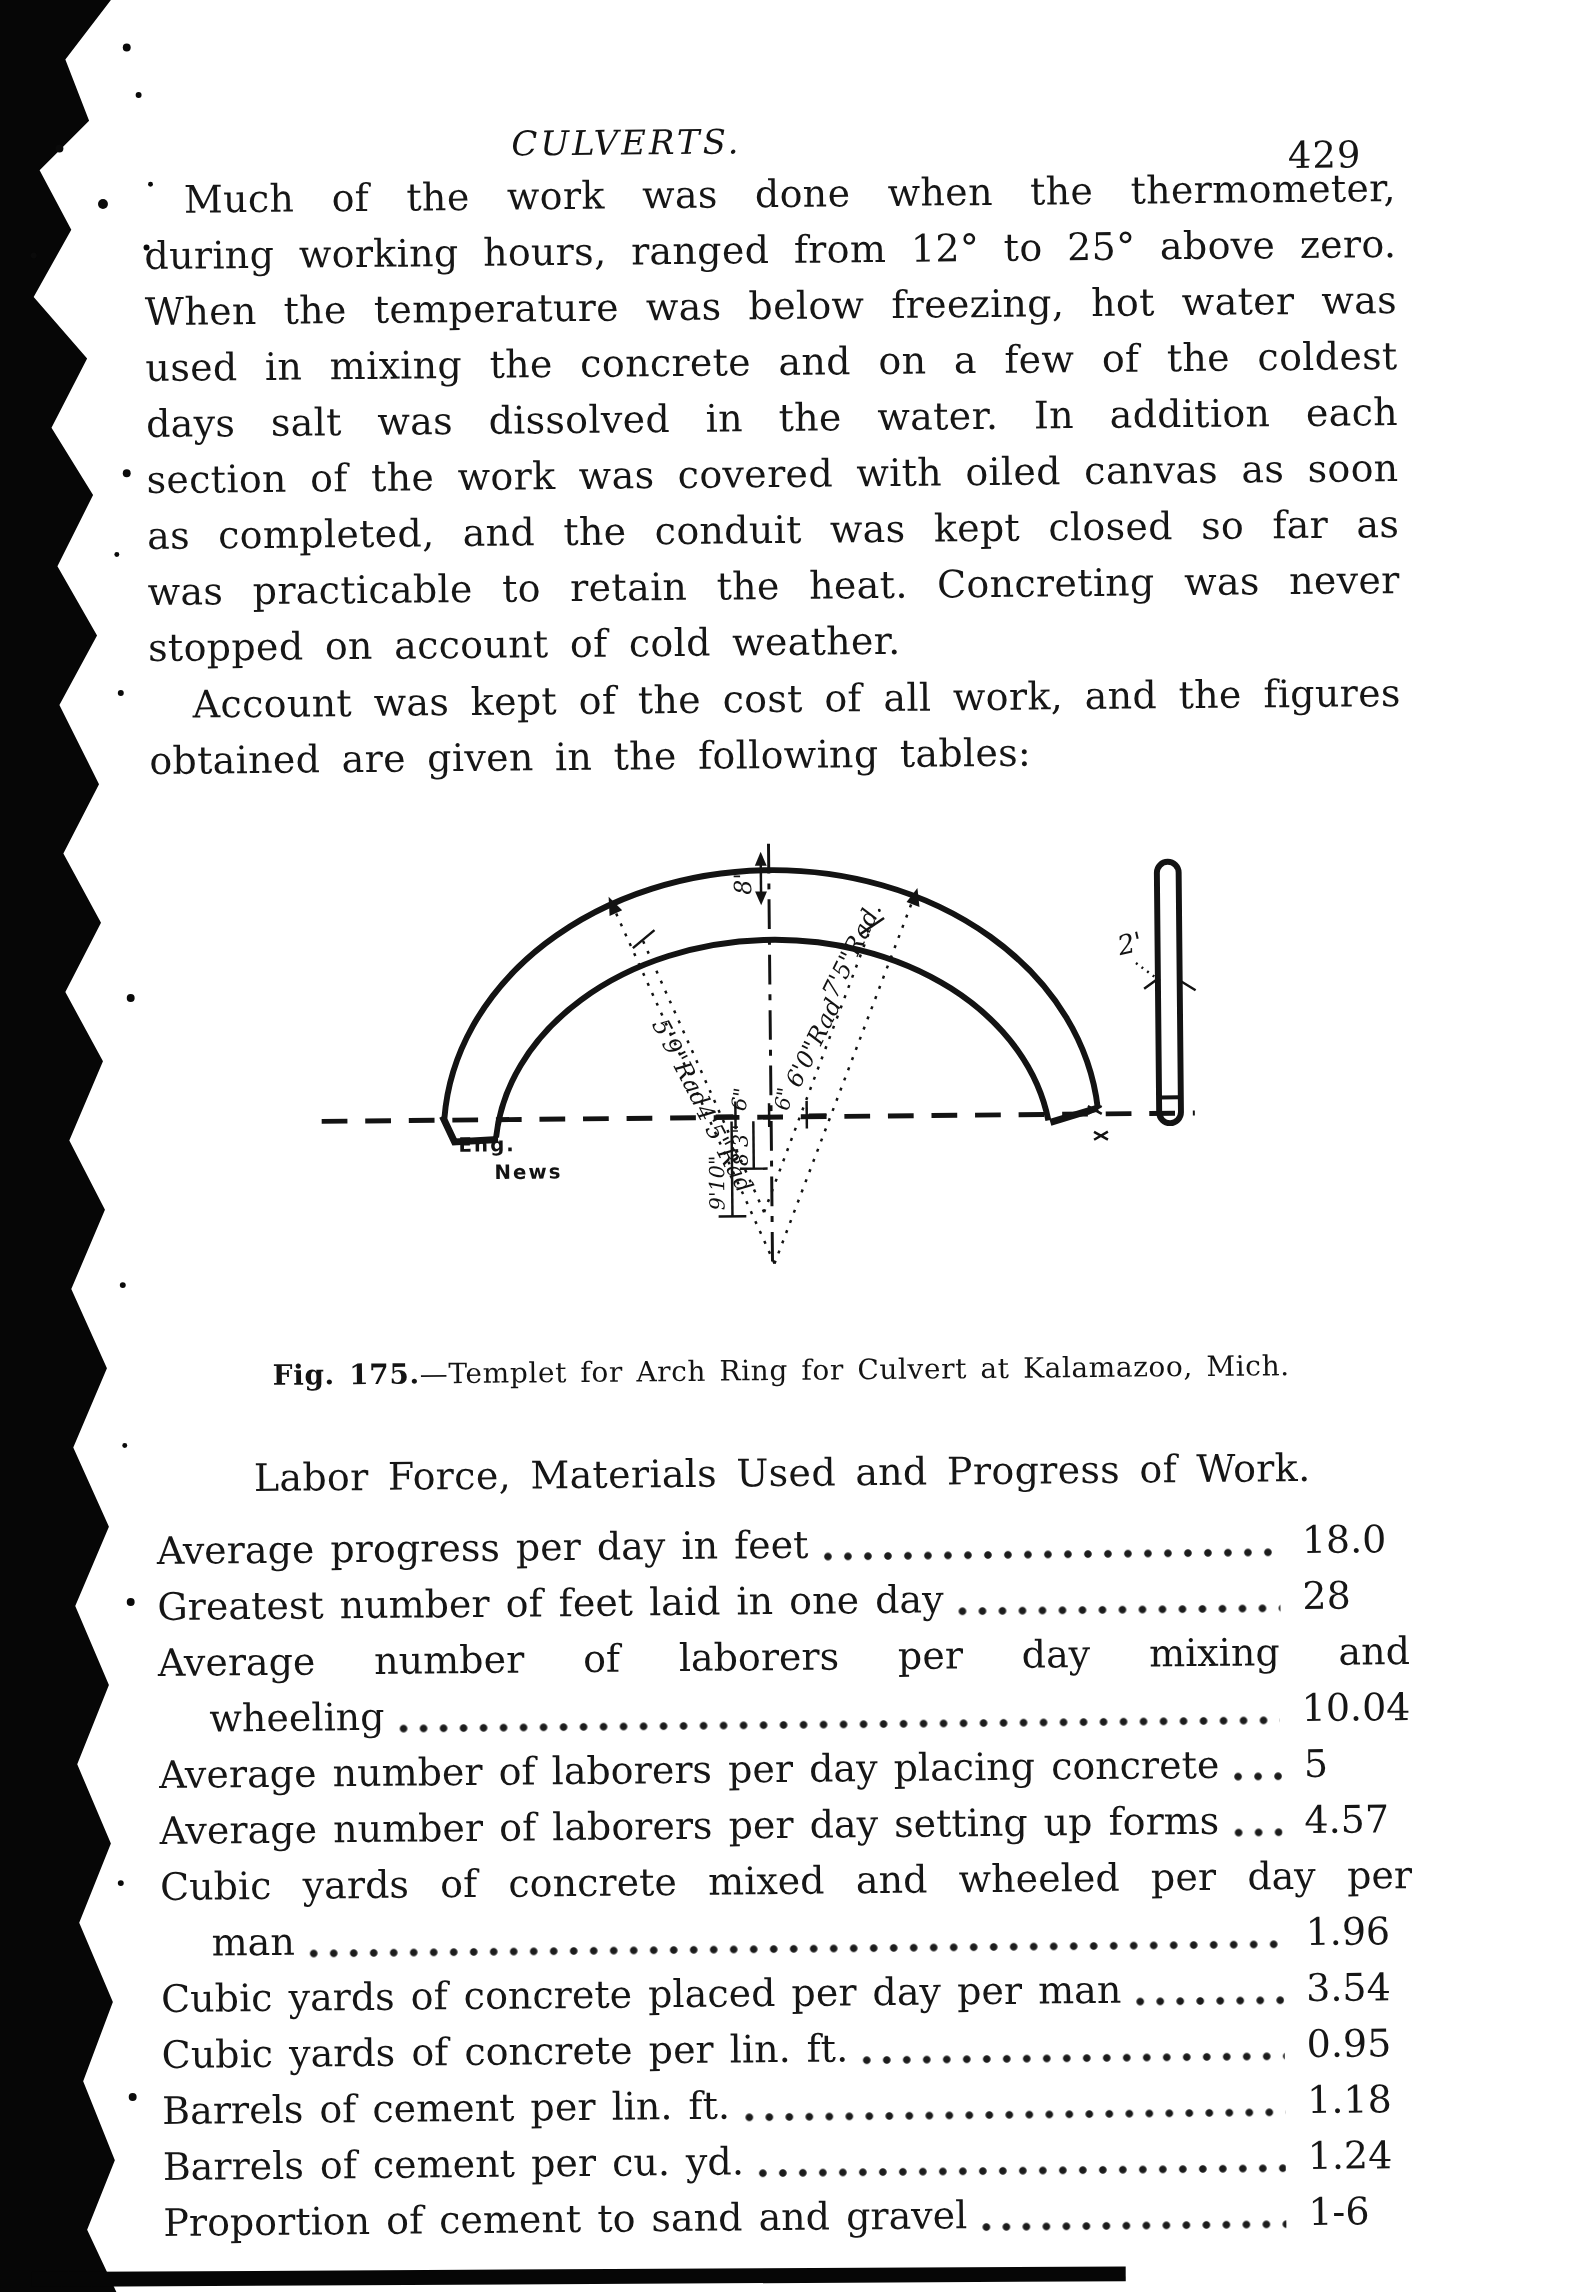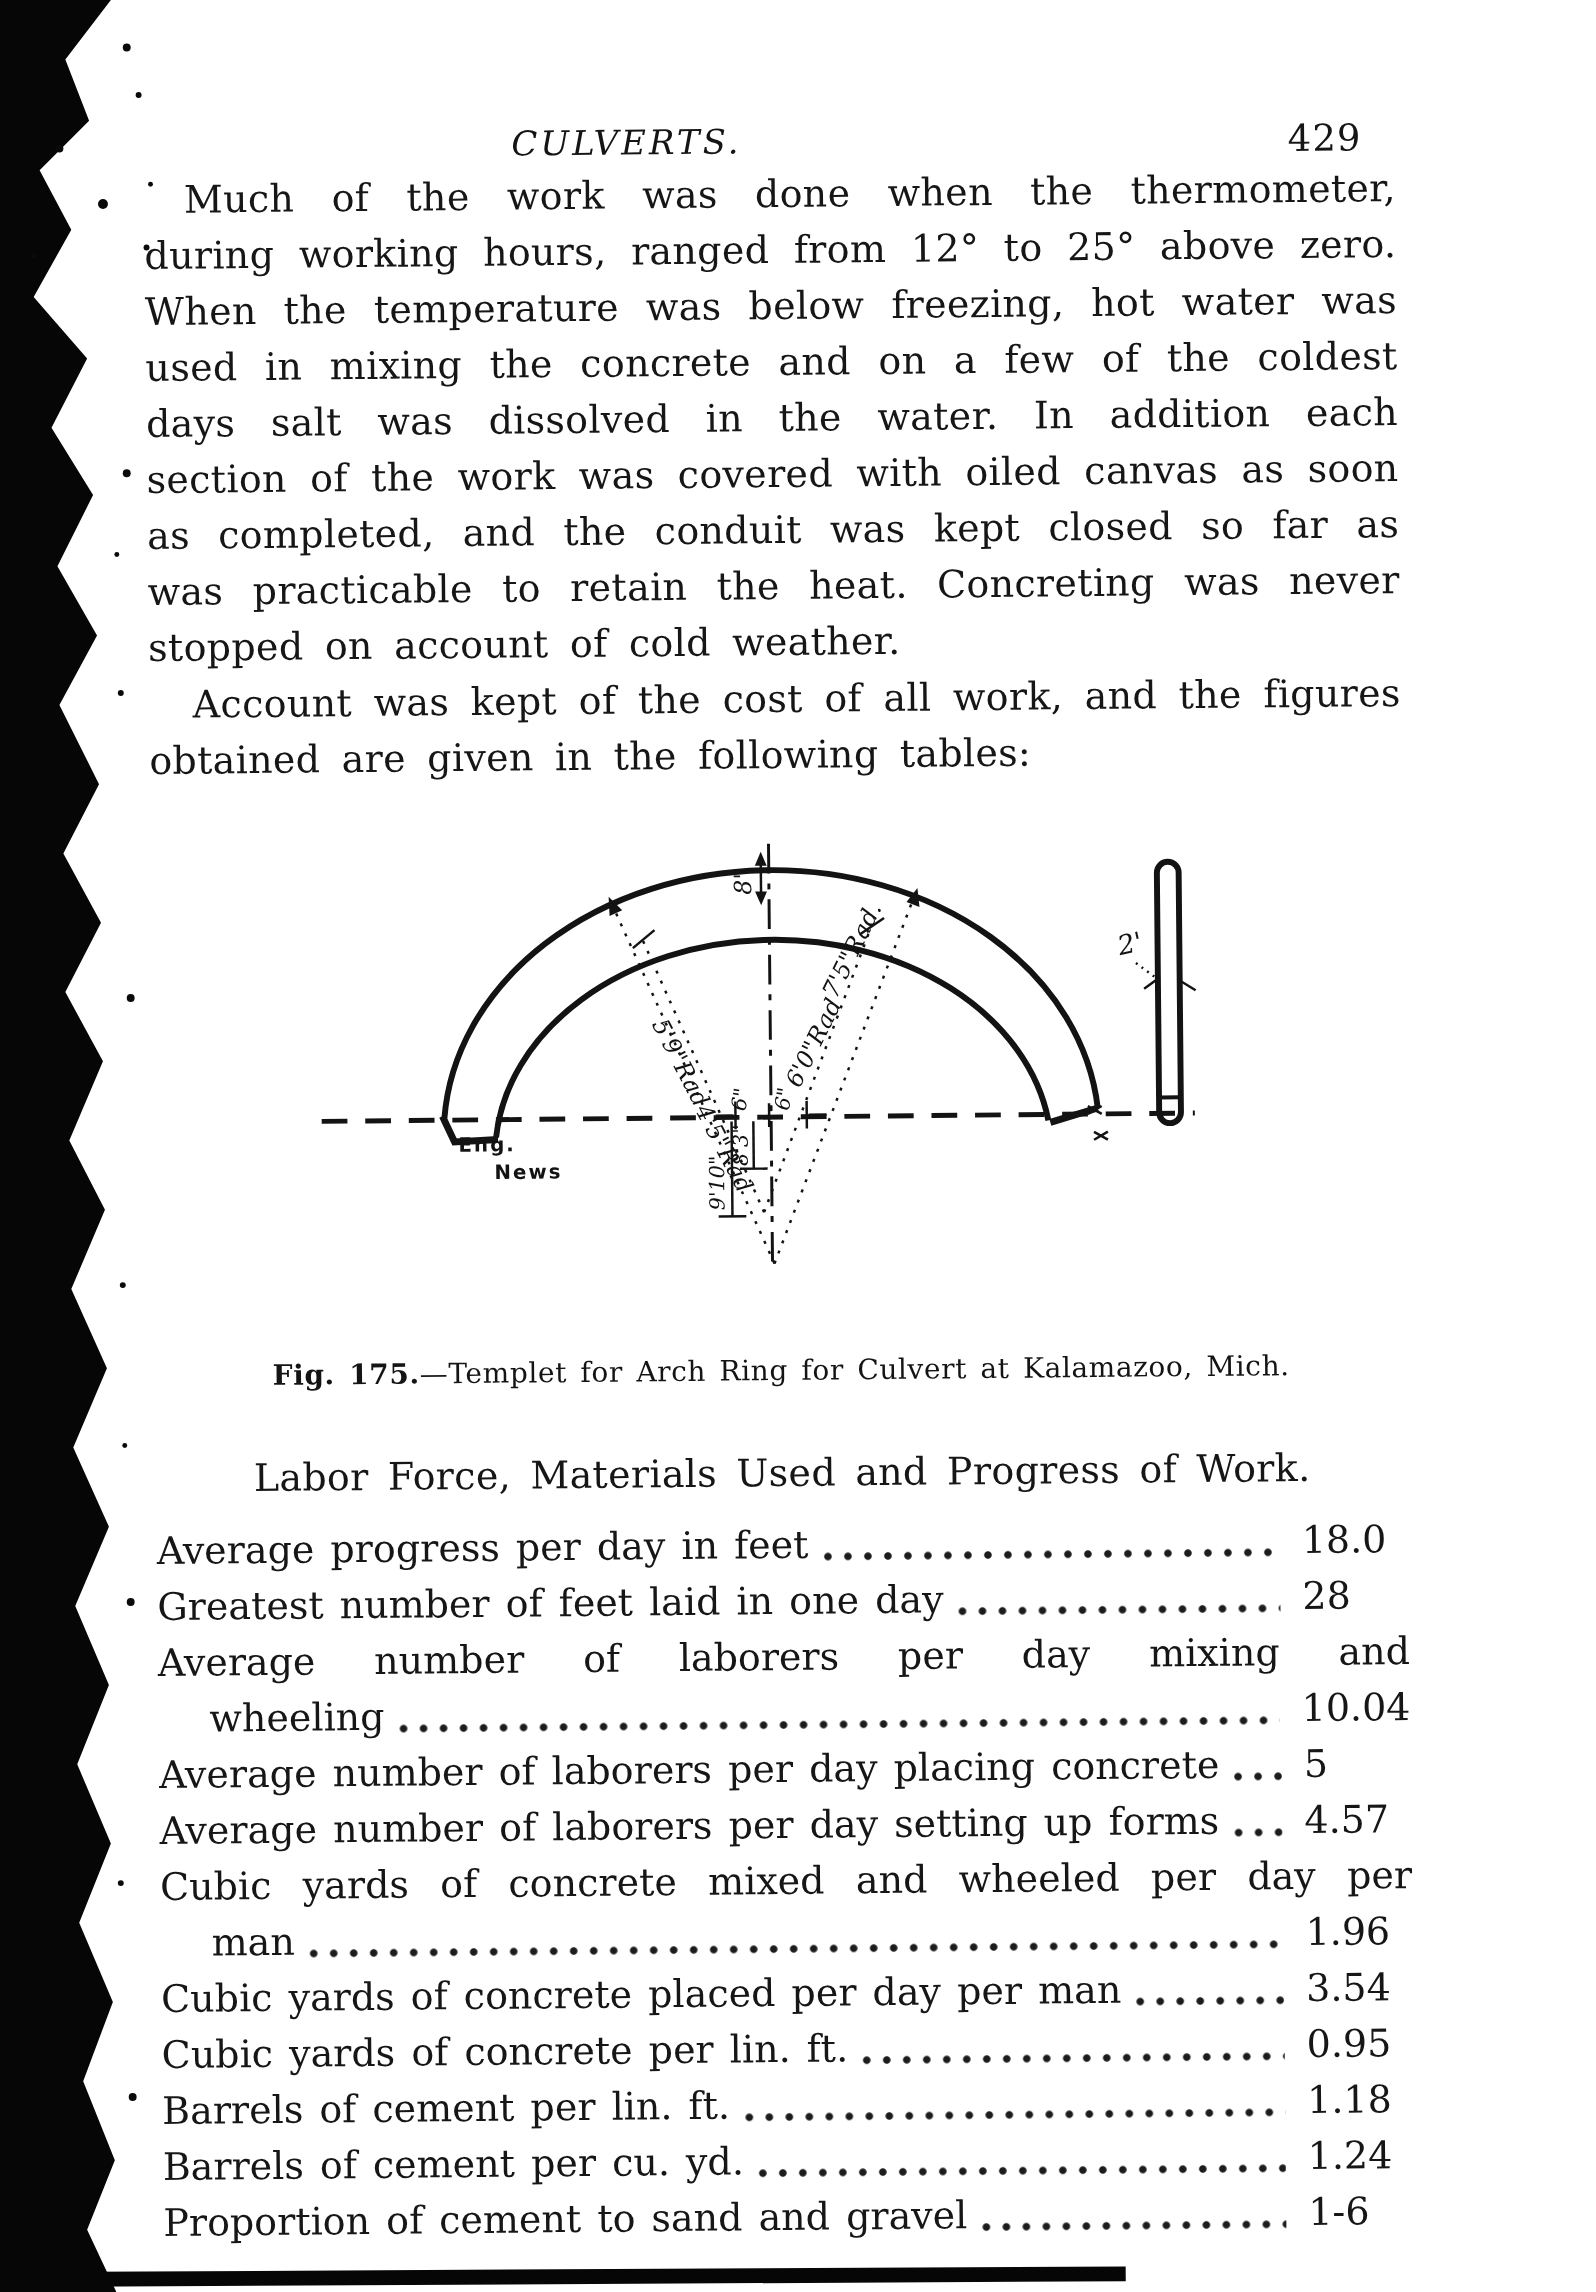--- a/index.html
+++ b/index.html
@@ -28,21 +28,21 @@
     transform: rotate(-0.55deg);
     transform-origin: 50% 50%;
   }
   .header-row { position: absolute; top: 121px; left: 0; width: 100%; height: 51px; }
   .running-title {
     position: absolute; left: 368px; top: 0;
     font-style: italic; font-size: 34px; letter-spacing: 3px;
     color: #141414;
   }
   .page-number {
-    position: absolute; right: 34px; top: 1px;
+    position: absolute; right: 34px; top: 18px;
     font-size: 37px; letter-spacing: 1px; margin-left: 40px;
   }
   .body-para {
     position: absolute; left: 0; width: 1252px;
     margin: 0;
     font-size: 38px; line-height: 56px;
     text-align: justify;
     word-spacing: 9px; letter-spacing: 0.3px;
   }
   .para-1 { top: 166px; text-indent: 40px; }

